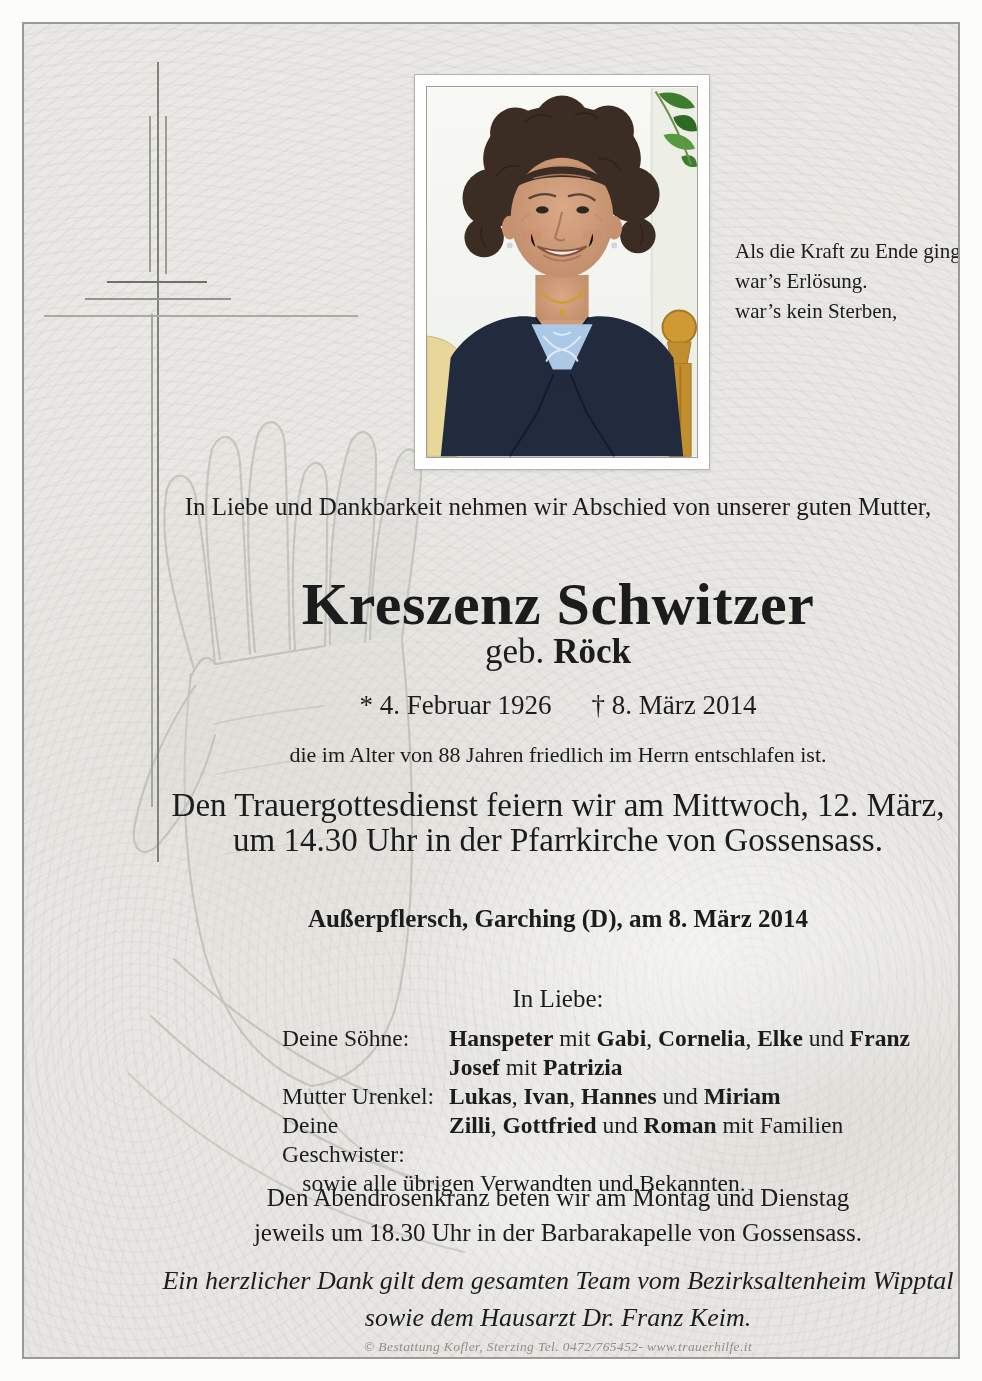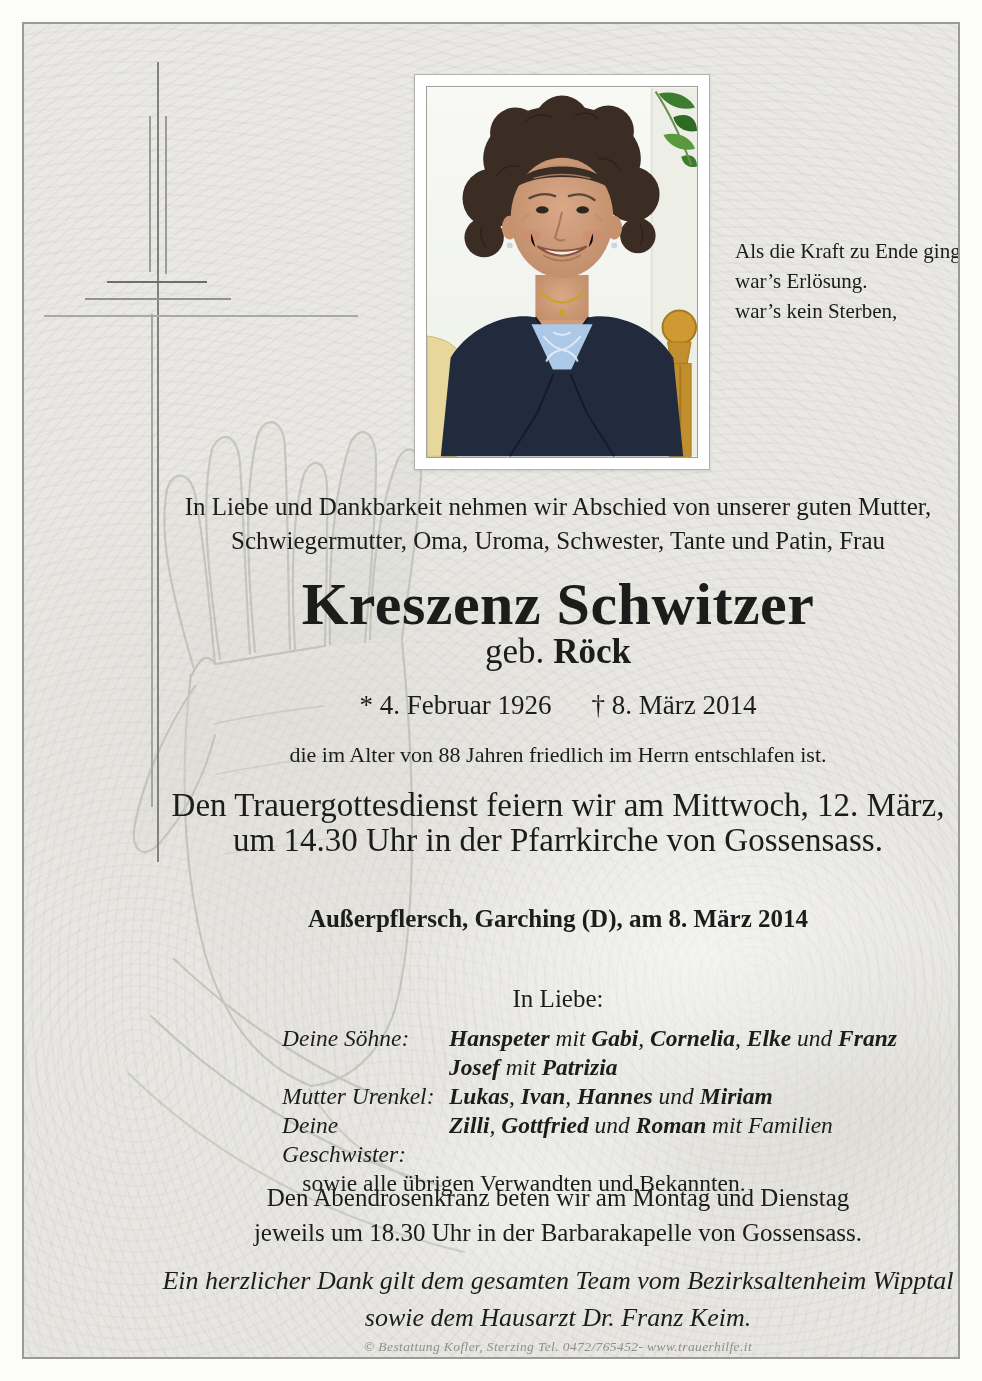--- a/index.html
+++ b/index.html
@@ -51,21 +51,21 @@
   .intro{top:466px; font-size:25px; line-height:34px;}
   .deceased-name{top:546px; font-size:60px; font-weight:bold; letter-spacing:.5px;}
   .birth-name{top:608px; font-size:35px;}
   .dates{top:666px; font-size:27px;}
   .dates .birth{margin-right:40px;}
   .age-line{top:718px; font-size:22px;}
   .service{top:764px; font-size:33px; line-height:35px;}
   .place-date{top:881px; font-size:25px; font-weight:bold;}
   .salutation{top:961px; font-size:25px;}
   .family{position:absolute; left:258px; top:1000px; width:676px; font-size:23.5px; line-height:29px;}
-  .family-row{display:flex;font-style:italic;}
+  .family-row{display:flex;}
   .family-label{width:167px; flex:none;}
   .family-value{flex:1;}
   .family-closing{position:relative; left:-96px; width:100%; text-align:center;}
   .rosary{top:1156px; font-size:25px; line-height:35px;}
   .thanks{top:1238px; font-size:26px; line-height:37px; font-style:italic;}
   .footer{top:1315px; font-size:13.5px; letter-spacing:.4px; color:var(--c-footer-text); font-style:italic;}
   .b{font-weight:bold;}
 </style>
 </head>
 <body>
@@ -214,21 +214,20 @@
     </div>
 
     <div class="poem">
         <div>Als die Kraft zu Ende ging,</div>
         <div>war’s Erlösung.</div>
         <div>war’s kein Sterben,</div>
       </div>
 
     <div class="cblock intro">
         <div>In Liebe und Dankbarkeit nehmen wir Abschied von unserer guten Mutter,</div>
-        <div>Schwiegermutter, Oma, Uroma, Schwester, Tante und Patin, Frau</div>
       </div>
 
     <div class="cblock deceased-name">Kreszenz Schwitzer</div>
     <div class="cblock birth-name"><span>geb. </span><span class="b">Röck</span></div>
 
     <div class="cblock dates">
       <span class="birth">* 4. Februar 1926</span><span class="death">† 8. März 2014</span>
     </div>
 
     <div class="cblock age-line">die im Alter von 88 Jahren friedlich im Herrn entschlafen ist.</div>

